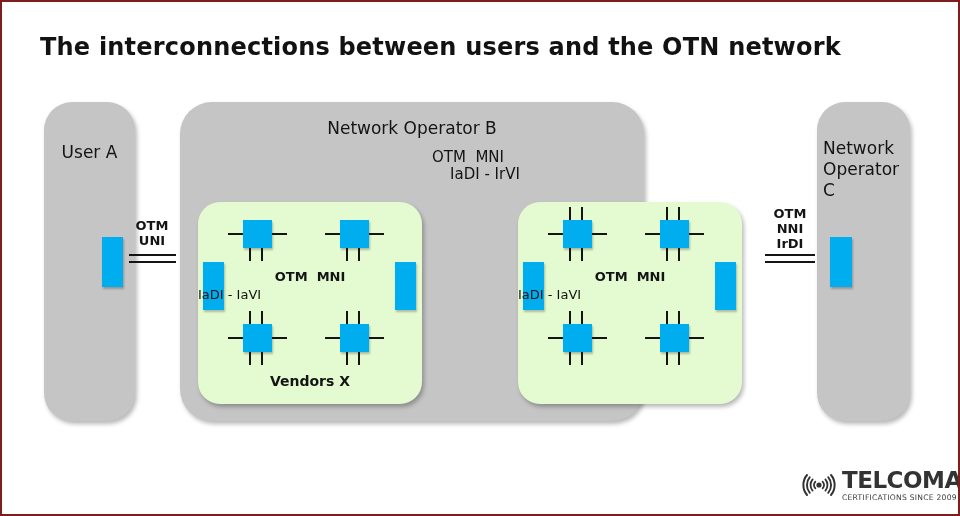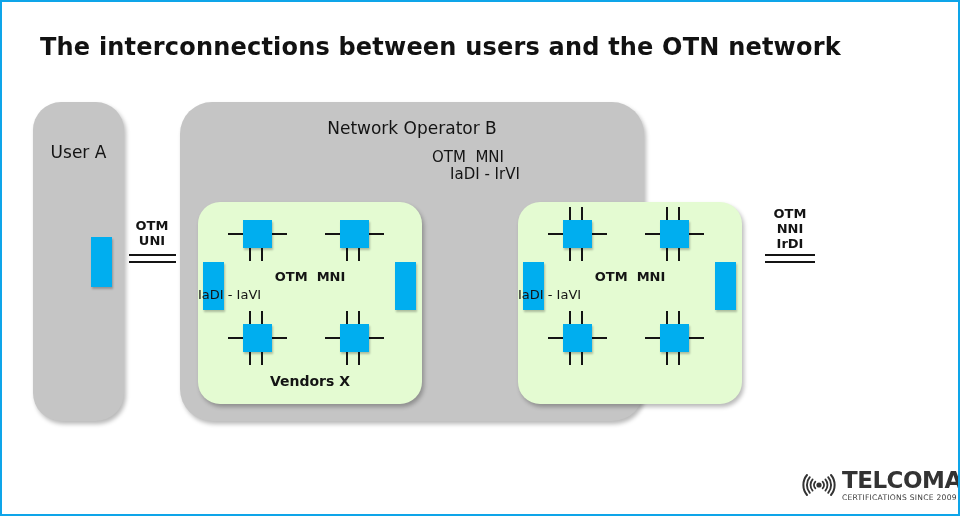--- a/index.html
+++ b/index.html
@@ -6,32 +6,32 @@
     --box-gray:#c5c5c5;
     --vendor-green:#e4fbd2;
     --element-blue:#00aeef;
     --line-black:#141414;
   }
   *{margin:0;padding:0;box-sizing:border-box;}
   html,body{background:#fff;}
   body{font-family:"DejaVu Sans","Liberation Sans",sans-serif;}
   .page{
     position:relative;width:960px;height:516px;background:#ffffff;
-    border:2px solid #0ea5e9;overflow:hidden;
+    border:2px solid #7f1d1d;overflow:hidden;
   }
   .title{
     position:absolute;left:38px;top:31px;font-size:24px;font-weight:600;
     color:#121212;letter-spacing:0.2px;white-space:nowrap;
   }
   
   .gbox{
     position:absolute;top:100px;height:319px;background:var(--box-gray);
     border-radius:28px;box-shadow:2px 3px 4px rgba(0,0,0,0.28);
   }
-  .box-user-a{left:31px;width:91px;}
+  .box-user-a{left:42px;width:91px;}
   .box-op-b{left:178px;width:464px;border-radius:32px;}
   .box-op-c{left:815px;width:93px;}
   .gbox-label{
     position:absolute;color:#141414;font-size:17px;font-weight:500;line-height:21px;
   }
   .user-a-label{left:0;top:40px;width:100%;text-align:center;}
   .op-b-label{left:0;top:16px;width:100%;text-align:center;}
   .op-b-if1{position:absolute;left:0;top:46px;width:576px;text-align:center;font-size:15px;font-weight:500;color:#141414;white-space:pre;}
   .op-b-if2{position:absolute;left:17px;top:63px;width:576px;text-align:center;font-size:15px;font-weight:500;color:#141414;white-space:pre;}
   .op-c-label{left:6px;top:36px;width:82px;text-align:left;}
@@ -201,20 +201,24 @@
     <div class="v-port pr"></div>
     <div class="v-if1">OTM  MNI</div>
     <div class="v-if2">IaDI - IaVI</div>
   </div>
 
   <div class="link-label nni-label">OTM
 NNI
 IrDI</div>
   <div class="dbl-line nni-lines"></div>
 
+  <div class="gbox box-op-c">
+    <div class="gbox-label op-c-label">Network Operator C</div>
+    <div class="port port-op-c"></div>
+  </div>
 
   <div class="logo">
     <svg class="logo-icon" viewBox="0 0 40 36" fill="none">
       <circle cx="20" cy="18" r="2.6" fill="#333"></circle>
       <path d="M16.4 14.6 A 5.2 5.2 0 0 0 16.4 21.4" stroke="#333" stroke-width="1.7" stroke-linecap="round"></path>
       <path d="M13.6 12.4 A 8.6 8.6 0 0 0 13.6 23.6" stroke="#333" stroke-width="1.8" stroke-linecap="round"></path>
       <path d="M10.8 10.2 A 12 12 0 0 0 10.8 25.8" stroke="#333" stroke-width="1.9" stroke-linecap="round"></path>
       <path d="M8 8 A 15.6 15.6 0 0 0 8 28" stroke="#333" stroke-width="2" stroke-linecap="round"></path>
       <path d="M23.6 14.6 A 5.2 5.2 0 0 1 23.6 21.4" stroke="#333" stroke-width="1.7" stroke-linecap="round"></path>
       <path d="M26.4 12.4 A 8.6 8.6 0 0 1 26.4 23.6" stroke="#333" stroke-width="1.8" stroke-linecap="round"></path>

